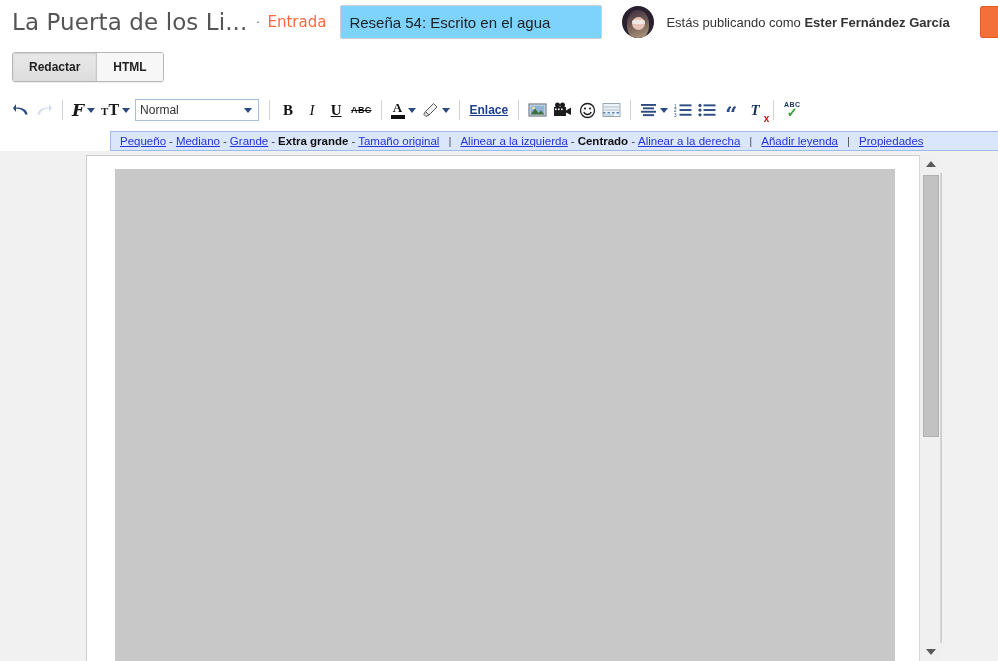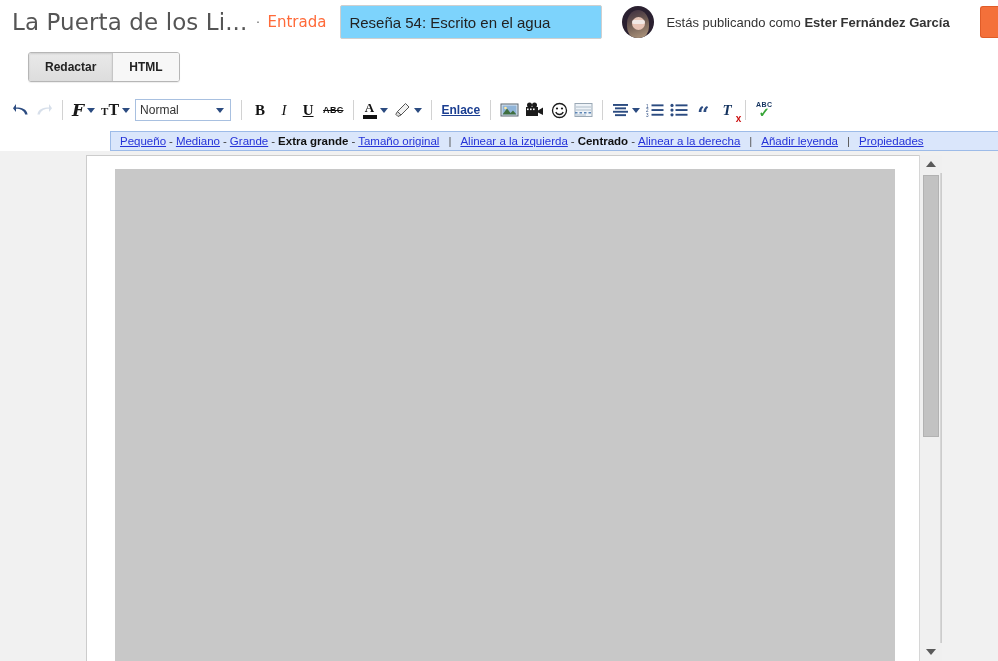--- a/index.html
+++ b/index.html
@@ -116,21 +116,21 @@
     border-radius: 3px 0 0 3px;
     cursor: pointer;
   }
 
   
   .tabstrip {
     position: absolute;
     left: 0; top: 44px;
     width: 998px; height: 44px;
     background: #ffffff;
-    padding-left: 28px;
+    padding-left: 12px;
     padding-top: 8px;
   }
   .tabs {
     display: inline-flex;
     border: 1px solid #b6b6b6;
     border-radius: 3px;
     overflow: hidden;
     height: 30px;
     box-shadow: 0 1px 1px rgba(0,0,0,.07);
   }
@@ -180,21 +180,21 @@
     flex: 0 0 1px;
   }
   .caret {
     width: 0; height: 0;
     border-left: 4px solid transparent;
     border-right: 4px solid transparent;
     border-top: 5px solid #2b4b80;
     margin-left: 3px;
   }
   .para-select {
-    width: 96px; height: 22px;
+    width: 124px; height: 22px;
     border: 1px solid #a8c0e0;
     background: #ffffff;
     margin: 0 4px 0 2px;
     display: flex;
     align-items: center;
     padding: 0 4px;
     font-size: 12px;
     color: #333333;
     position: relative;
     cursor: pointer;

